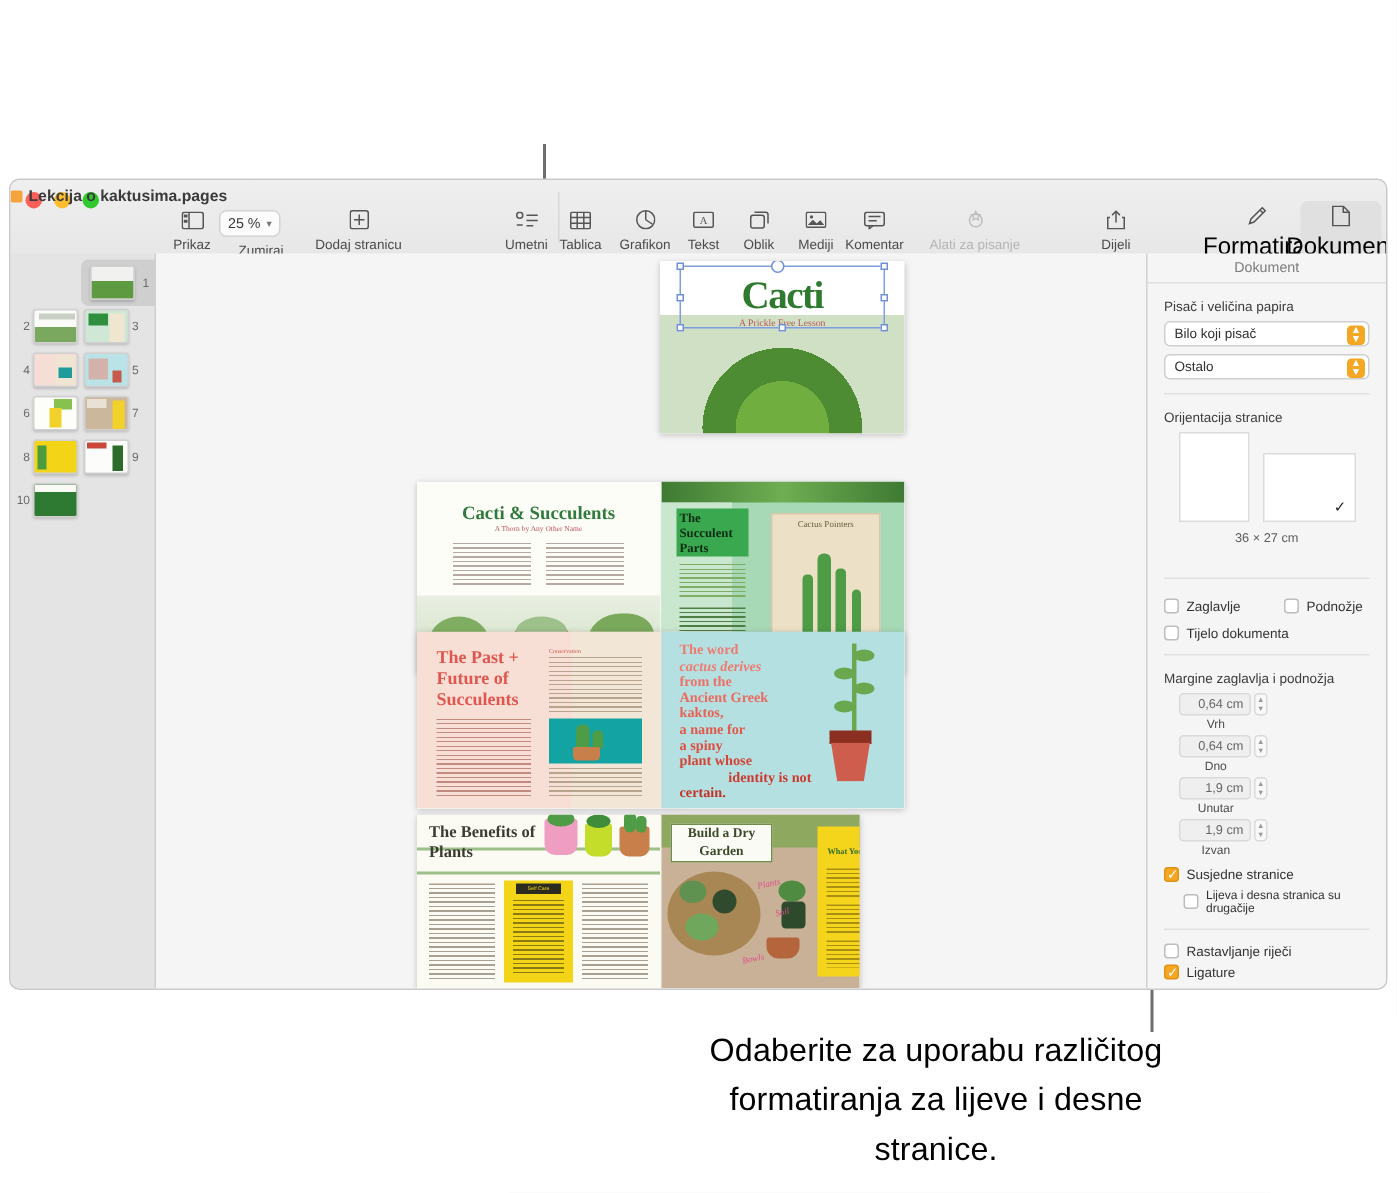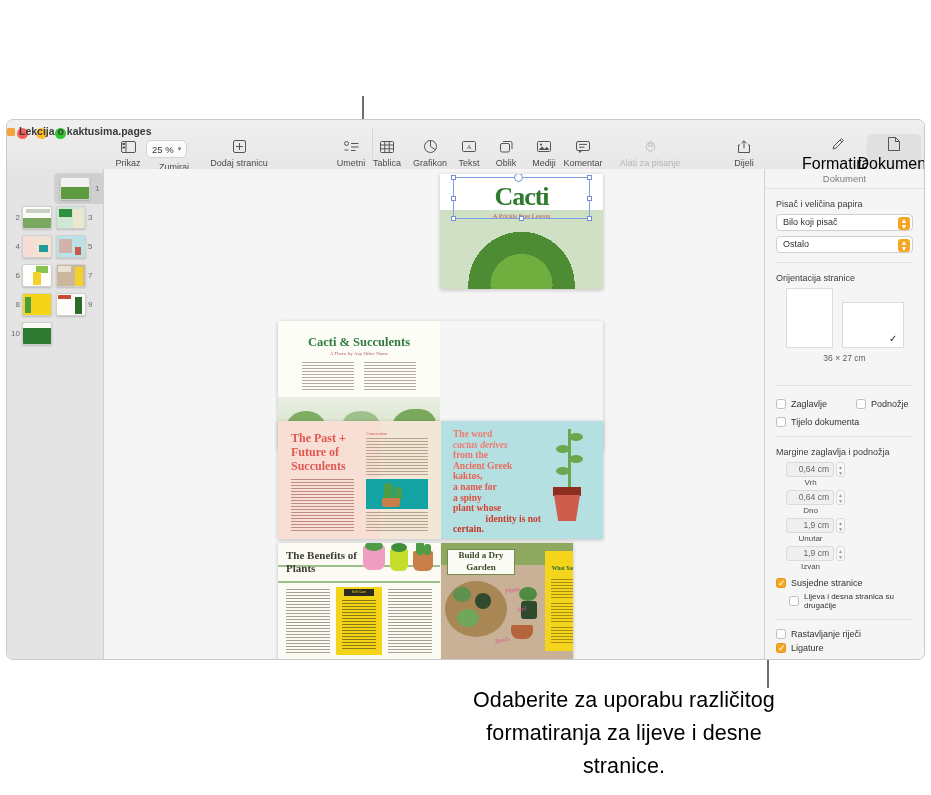--- a/index.html
+++ b/index.html
@@ -444,20 +444,41 @@
             <div style="position:absolute;left:66px;bottom:18px;width:34px;height:20px;border-radius:50%;background:#9ec08b;"></div>
             <div style="position:absolute;right:4px;bottom:4px;width:44px;height:36px;border-radius:50% 40% 50% 40%;background:#7aa95c;"></div>
             <div style="position:absolute;left:0;top:14px;width:100%;text-align:center;
                         font-family:'Liberation Serif',serif;font-weight:bold;font-size:12.5px;color:#2f7a3c;">Cacti &amp; Succulents</div>
             <div style="position:absolute;left:0;top:30px;width:100%;text-align:center;
                         font-family:'Liberation Serif',serif;font-size:5px;color:#b9555c;">A Thorn by Any Other Name</div>
             <div style="position:absolute;left:24px;top:41px;width:52px;height:30px;
                         background:repeating-linear-gradient(#b8a8a2 0 0.8px, transparent 0.8px 3px);"></div>
             <div style="position:absolute;left:86px;top:41px;width:52px;height:30px;
                         background:repeating-linear-gradient(#b8a8a2 0 0.8px, transparent 0.8px 3px);"></div>
+          </div>
+          <div class="page" style="left:163px; width:162px; background:#a8d9b6;">
+            <div style="position:absolute;left:0;top:0;width:100%;height:14px;background:linear-gradient(90deg,#3f7a33,#6fae52,#3f7a33);"></div>
+            <div style="position:absolute;left:0;top:14px;width:47px;height:114px;background:#c9e6cf;"></div>
+            <div style="position:absolute;left:10px;top:18px;width:48px;height:32px;background:#3aa84f;"></div>
+            <div style="position:absolute;left:12px;top:19px;width:44px;
+                        font-family:'Liberation Serif',serif;font-weight:bold;font-size:8.5px;line-height:10px;color:#0d2c14;">The Succulent Parts</div>
+            <div style="position:absolute;left:12px;top:55px;width:44px;height:24px;
+                        background:repeating-linear-gradient(#7fae62 0 0.8px, transparent 0.8px 3px);"></div>
+            <div style="position:absolute;left:12px;top:84px;width:44px;height:16px;
+                        background:repeating-linear-gradient(#4f7e45 0 0.8px, transparent 0.8px 3px);"></div>
+            <div style="position:absolute;left:14px;bottom:8px;width:7px;height:11px;background:#2c5e2f;border-radius:3px 3px 1px 1px;"></div>
+            <div style="position:absolute;left:26px;bottom:8px;width:8px;height:11px;background:#2c5e2f;border-radius:50% 50% 2px 2px;"></div>
+            <div style="position:absolute;left:39px;bottom:8px;width:8px;height:11px;background:#2c5e2f;"></div>
+            <div style="position:absolute;left:73px;top:21px;width:73px;height:101px;background:#ece0c6;border:0.5px solid #d6c8a8;"></div>
+            <div style="position:absolute;left:73px;top:25px;width:73px;text-align:center;
+                        font-family:'Liberation Serif',serif;font-size:6px;color:#6b6040;line-height:8px;">Cactus Pointers</div>
+            <div style="position:absolute;left:104px;top:48px;width:9px;height:70px;background:#4f9c46;border-radius:4px 4px 0 0;"></div>
+            <div style="position:absolute;left:94px;top:62px;width:7px;height:52px;background:#4f9c46;border-radius:3px 3px 0 0;"></div>
+            <div style="position:absolute;left:116px;top:58px;width:7px;height:56px;background:#4f9c46;border-radius:3px 3px 0 0;"></div>
+            <div style="position:absolute;left:127px;top:72px;width:6px;height:42px;background:#4f9c46;border-radius:3px 3px 0 0;"></div>
           </div>
         </div>
 
         <div class="spread" style="left:174px; top:252px; width:325px; height:118px;">
           <div class="page" style="left:0; width:179px; background:#f7dfd6;">
             <div style="position:absolute;right:0;top:0;width:76px;height:100%;background:#f2e7d7;"></div>
             <div style="position:absolute;left:13px;top:10px;width:76px;
                         font-family:'Liberation Serif',serif;font-weight:bold;font-size:12px;line-height:14px;color:#e1574f;">The Past + Future of Succulents</div>
             <div style="position:absolute;left:13px;top:58px;width:63px;height:52px;
                         background:repeating-linear-gradient(#c08a80 0 0.8px, transparent 0.8px 3px);"></div>

